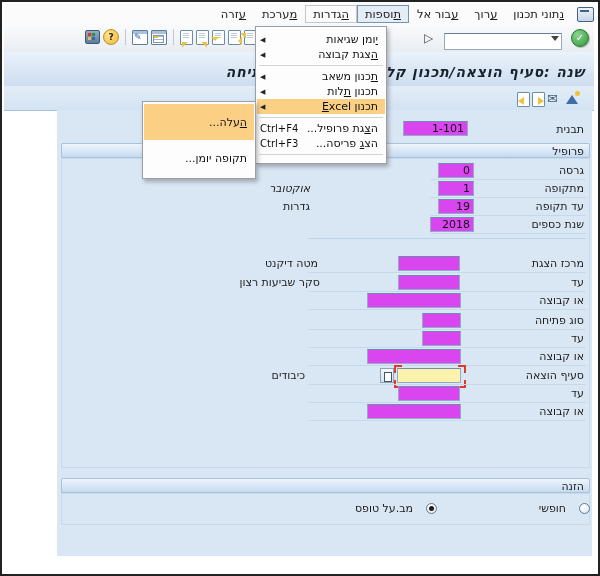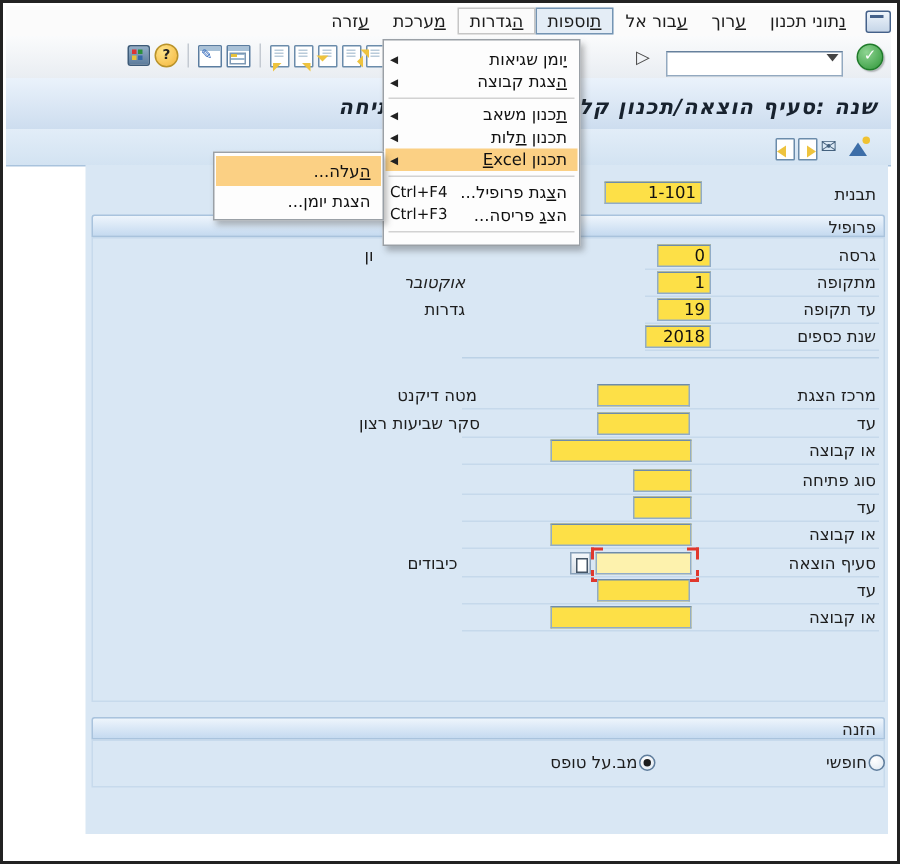--- a/index.html
+++ b/index.html
@@ -67,43 +67,43 @@
     border-left:6px solid transparent;border-right:6px solid transparent;border-bottom:9px solid #3d6ea8;}
   .ico-person:after{content:"";position:absolute;right:0;top:0;width:5px;height:5px;border-radius:50%;background:#f0c232;}
   
   #formpanel{position:absolute;left:57px;right:8px;top:110px;bottom:20px;background:#d9e7f4;}
   .ghead{position:absolute;left:4px;right:2px;height:15px;box-sizing:border-box;
     background:linear-gradient(#eef5fc,#c5daf0);border:1px solid #a9c3dd;border-radius:2px 2px 0 0;}
   .ghead span{position:absolute;right:5px;top:1px;font-size:11px;color:#222;direction:rtl;}
   .gbox{position:absolute;left:4px;right:2px;box-sizing:border-box;border:1px solid #c7daec;}
   .flabel{position:absolute;right:8px;height:15px;line-height:15px;font-size:11px;color:#1d1d1d;direction:rtl;white-space:nowrap;}
   .fdesc{position:absolute;height:15px;line-height:15px;font-size:11px;color:#1d1d1d;direction:rtl;white-space:nowrap;}
-  .fld{position:absolute;height:15px;box-sizing:border-box;background:#fde047;border:1px solid #91acc7;
+  .fld{position:absolute;height:15px;box-sizing:border-box;background:#d946ef;border:1px solid #91acc7;
     border-top-color:#6e8cab;font-size:11px;line-height:13px;padding:0 3px;direction:ltr;text-align:right;color:#111;}
   .rowline{position:absolute;height:1px;background:#c6d9eb;}
   .corner{position:absolute;width:6px;height:6px;}
   .corner.tl{border-top:2px solid #e0382d;border-left:2px solid #e0382d;}
   .corner.tr{border-top:2px solid #e0382d;border-right:2px solid #e0382d;}
   .corner.bl{border-bottom:2px solid #e0382d;border-left:2px solid #e0382d;}
   .corner.br{border-bottom:2px solid #e0382d;border-right:2px solid #e0382d;}
   .mcbtn{position:absolute;width:14px;height:15px;box-sizing:border-box;border:1px solid #8aa2ba;
     background:linear-gradient(#f4f7fa,#d8dfe7);}
   .mcbtn:before{content:"";position:absolute;left:3px;top:3px;width:6px;height:8px;background:#fff;border:1px solid #456;}
   .radio{width:11px;height:11px;border-radius:50%;border:1px solid #5f7d9c;box-sizing:border-box;
     background:radial-gradient(circle at 35% 30%,#fff,#dde7f0);position:relative;flex:0 0 auto;}
   .radio.sel:before{content:"";position:absolute;left:2px;top:2px;width:5px;height:5px;border-radius:50%;background:#1d1d1d;}
-  .radiorow{position:absolute;display:flex;direction:rtl;align-items:center;gap:1px;font-size:11px;color:#1d1d1d;}
+  .radiorow{position:absolute;display:flex;direction:rtl;align-items:center;gap:13px;font-size:11px;color:#1d1d1d;}
   
   .menu{position:absolute;background:#fdfdfd;border:1px solid #9aa0a6;box-shadow:2px 3px 4px rgba(60,60,60,.35);
     box-sizing:border-box;z-index:60;padding:5px 1px;}
   #menu-extras{left:255px;top:26px;width:132px;}
   #menu-sub{left:142px;top:101px;width:114px;z-index:61;padding:2px 1px;}
   .menu-item{height:15px;display:flex;align-items:center;justify-content:space-between;
     padding:0 7px 0 3px;font-size:11px;color:#111;direction:ltr;white-space:nowrap;}
-  #menu-sub .menu-item{height:20px;}
+  #menu-sub .menu-item{height:36px;}
   .mi-label{direction:rtl;}
   .mi-left{font-size:10px;color:#111;direction:ltr;}
   .mi-arrow{font-size:7px;color:#222;}
   .menu-sep{height:7px;position:relative;}
   .menu-sep:before{content:"";position:absolute;left:2px;right:2px;top:3px;height:1px;background:#d2d2d2;}
   u{text-decoration:underline;}
 </style>
 </head>
 <body>
 
@@ -267,17 +267,17 @@
       </div>
       <div class="menu-sep"></div>
     </div>
   <div id="menu-sub" class="menu">
       <div class="menu-item" style="background: rgb(251, 208, 132);">
         <span class="mi-left"></span>
         <span class="mi-label"><u>ה</u>עלה...</span>
       </div>
       <div class="menu-item">
         <span class="mi-left"></span>
-        <span class="mi-label">הצגת יומן...</span>
+        <span class="mi-label">תקופה יומן...</span>
       </div>
     </div>
 
 </div>
 
 </body></html>

